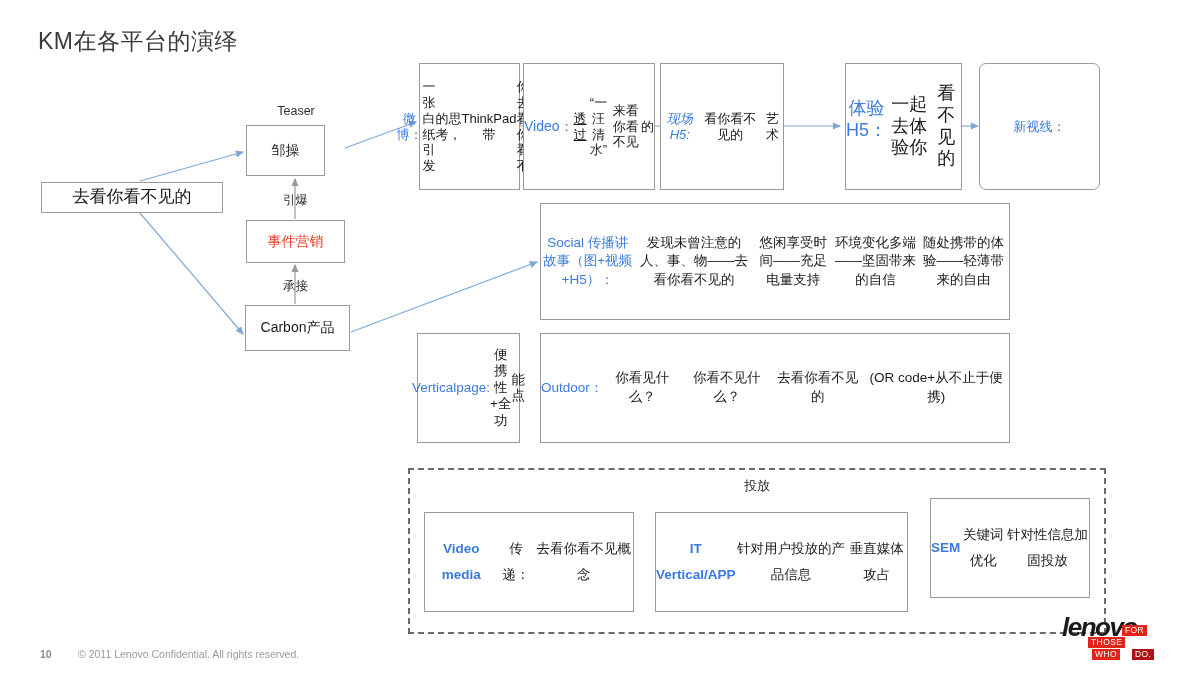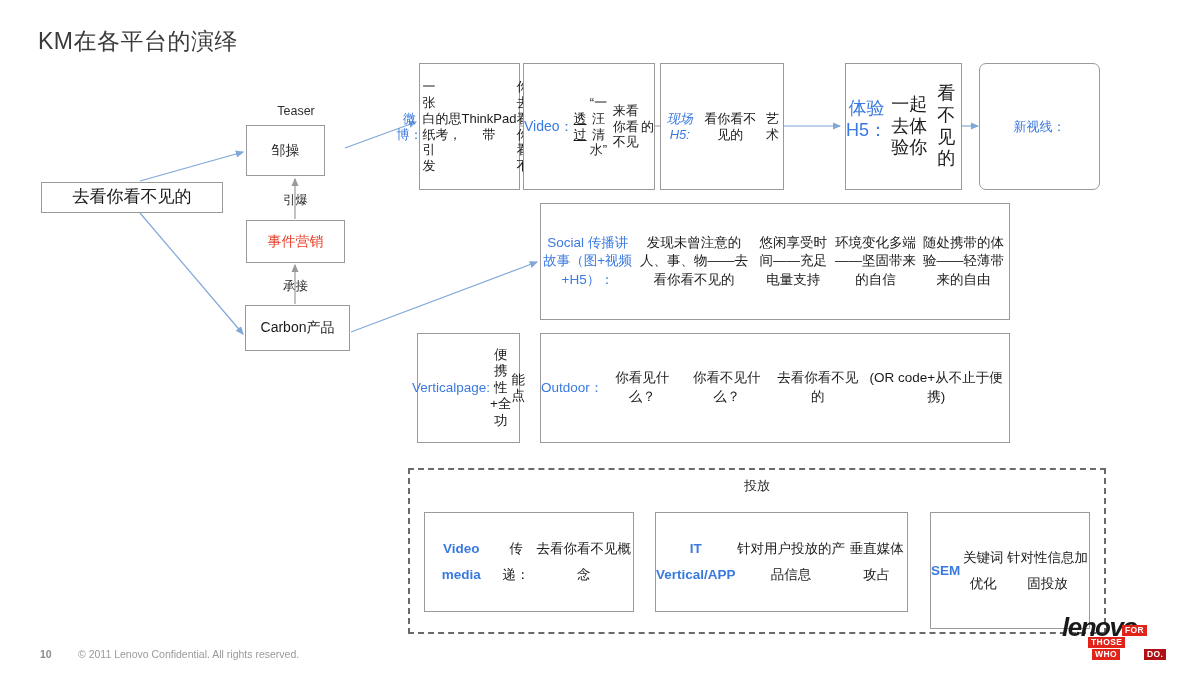--- a/index.html
+++ b/index.html
@@ -93,30 +93,30 @@
     font-style: italic;
     color: #1a1a1a;
     letter-spacing: -1.5px;
     white-space: nowrap;
   }
   .tag {
     position: absolute;
     background: #e2231a;
     color: #ffffff;
     font-size: 8.5px;
-    font-weight: bold;
+    font-weight: normal;
     letter-spacing: 0.4px;
     padding: 1px 3px;
     line-height: 1.05;
   }
   .tag.dark { background: #b01116; }
   .t-for { left: 60px; top: 13px; }
   .t-those { left: 26px; top: 25px; }
   .t-who { left: 30px; top: 37px; }
-  .t-do { left: 82px; top: 37px; text-align: right; }
+  .t-do { left: 70px; top: 37px; text-align: right; }
   .nm { white-space: nowrap; }
 </style>
 </head>
 <body>
 
 <div id="slide">
 
   <div class="title">KM在各平台的演绎</div>
 
   <svg class="conn" width="1200" height="675">
@@ -237,21 +237,21 @@
     <div>传递：</div>
     <div>去看你看不见概念</div>
   </div>
 
   <div class="box" style="left:655px; top:512px; width:253px; height:100px; font-size:13.5px; line-height:1.9;">
     <div class="blue-hd" style="font-weight:bold;">IT Vertical/APP</div>
     <div>针对用户投放的产品信息</div>
     <div>垂直媒体攻占</div>
   </div>
 
-  <div class="box" style="left:930px; top:512px; width:160px; height:117px; font-size:13.5px; line-height:1.9;">
+  <div class="box" style="left:930px; top:498px; width:160px; height:100px; font-size:13.5px; line-height:1.9;">
     <div class="blue-hd" style="font-weight:bold;">SEM</div>
     <div>关键词优化</div>
     <div>针对性信息加固投放</div>
   </div>
 
   <div class="footer-num">10</div>
   <div class="footer-txt">© 2011 Lenovo Confidential. All rights reserved.</div>
 
   <div class="logo">
     <div class="logo-word">lenovo</div>

